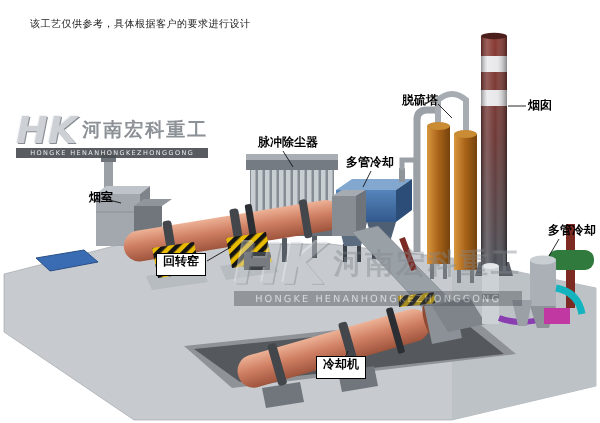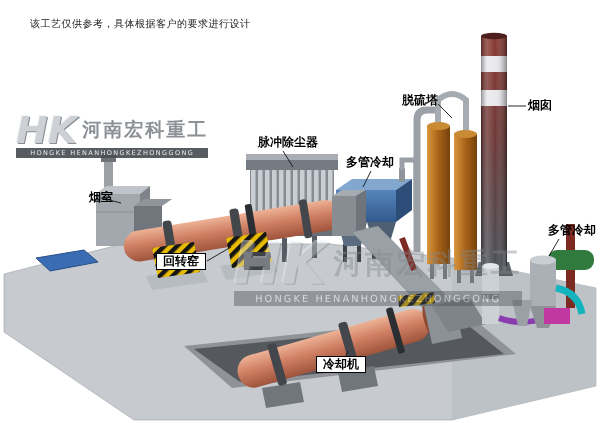--- a/index.html
+++ b/index.html
@@ -2,21 +2,21 @@
 <html><head>
 <meta charset="utf-8">
 <style>
   *{box-sizing:border-box;margin:0;padding:0}
   html,body{background:#ffffff}
   body{font-family:"DejaVu Sans",sans-serif}
   .stage{position:relative;width:600px;height:423px;background:#fff;overflow:hidden}
   .stage > svg{position:absolute;left:0;top:0}
   .note{position:absolute;left:30px;top:17px;font-size:10px;color:#1a1a1a;letter-spacing:.5px;white-space:nowrap}
   .lbl{position:absolute;font-size:12px;line-height:12px;color:#000;white-space:nowrap;font-weight:600}
-  .lbl.boxed{background:#fff;border:1px solid #000;padding:1px 6px 2px 6px}
+  .lbl.boxed{background:#fff;border:1px solid #000;padding:1px 6px 8px 6px}
   .wm{position:absolute;pointer-events:none}
   .wm-row{display:flex;align-items:center;gap:5px}
   .wm-hk{font-style:italic;font-weight:bold;font-size:38px;line-height:.85;color:#c9cdd2;text-shadow:1px 1px 0 #7e848a,-1px -1px 0 #f2f4f6}
   .wm-cn{font-size:19px;font-weight:bold;color:#82888e;letter-spacing:2px;white-space:nowrap}
   .wm-bar{margin-top:2px;background:#4a4f54;color:#e9ebee;font-size:6.5px;letter-spacing:1.4px;padding:1px 4px;text-align:center;white-space:nowrap}
   .wm-top{left:16px;top:114px;opacity:.92}
   .wm-center{left:234px;top:240px;opacity:.42;transform:scale(1.5);transform-origin:0 0}
 </style>
 </head>
 <body>

